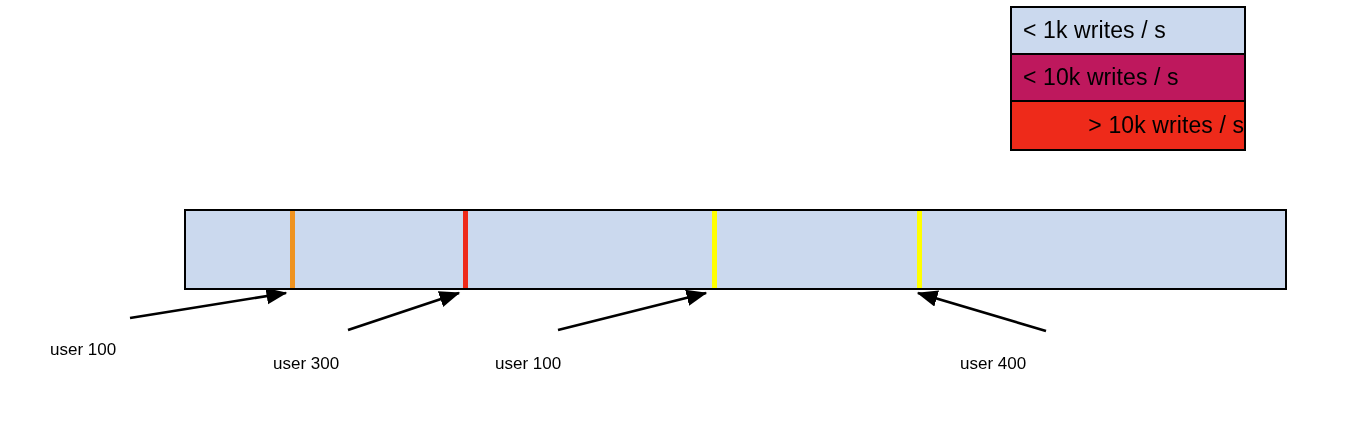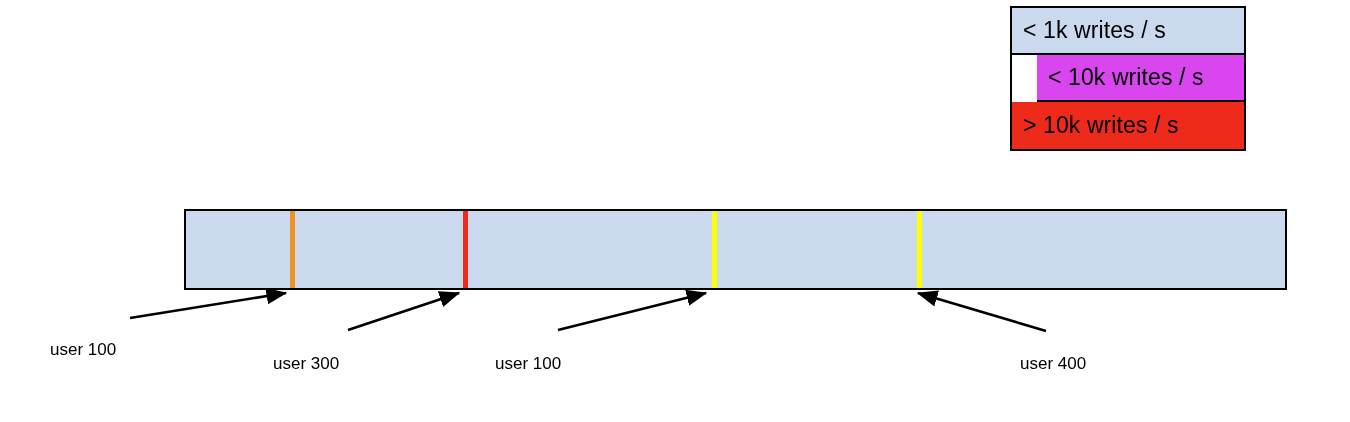--- a/index.html
+++ b/index.html
@@ -93,24 +93,24 @@
 </style>
 </head>
 <body>
 
 <div id="canvas">
 
   <div id="legend">
     <div class="legend-row" style="background:#cbd9ee;">
       <span>&lt; 1k writes / s</span>
     </div>
-    <div class="legend-row" style="background:#d946ef;margin-left:25px;">
+    <div class="legend-row" style="background:#be185d;">
       <span>&lt; 10k writes / s</span>
     </div>
-    <div class="legend-row" style="background:#ee2a1a;">
+    <div class="legend-row" style="background:#ee2a1a;justify-content:flex-end;">
       <span>&gt; 10k writes / s</span>
     </div>
   </div>
 
 
   <div id="bar">
     <div class="marker" style="left:104px; background:#ef9320;"></div>
     <div class="marker" style="left:277px; background:#ee2a1a;"></div>
     <div class="marker" style="left:526px; background:#ffff00;"></div>
     <div class="marker" style="left:731px; background:#ffff00;"></div>
@@ -124,15 +124,15 @@
     </defs>
     <line x1="130" y1="318" x2="286" y2="293" stroke="#000000" stroke-width="2.6" marker-end="url(#ah)"></line>
     <line x1="348" y1="330" x2="459" y2="293" stroke="#000000" stroke-width="2.6" marker-end="url(#ah)"></line>
     <line x1="558" y1="330" x2="706" y2="293" stroke="#000000" stroke-width="2.6" marker-end="url(#ah)"></line>
     <line x1="1046" y1="331" x2="918" y2="293" stroke="#000000" stroke-width="2.6" marker-end="url(#ah)"></line>
   </svg>
 
   <div class="callout-label" style="left:50px; top:340px;">user 100</div>
   <div class="callout-label" style="left:273px; top:354px;">user 300</div>
   <div class="callout-label" style="left:495px; top:354px;">user 100</div>
-  <div class="callout-label" style="left:1020px; top:354px;">user 400</div>
+  <div class="callout-label" style="left:960px; top:354px;">user 400</div>
 
 </div>
 
 </body></html>

